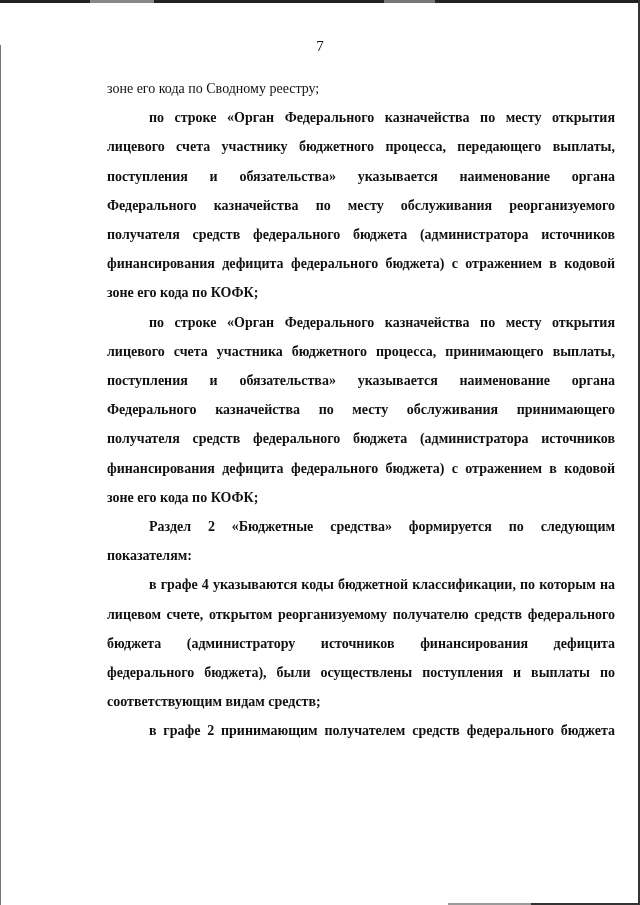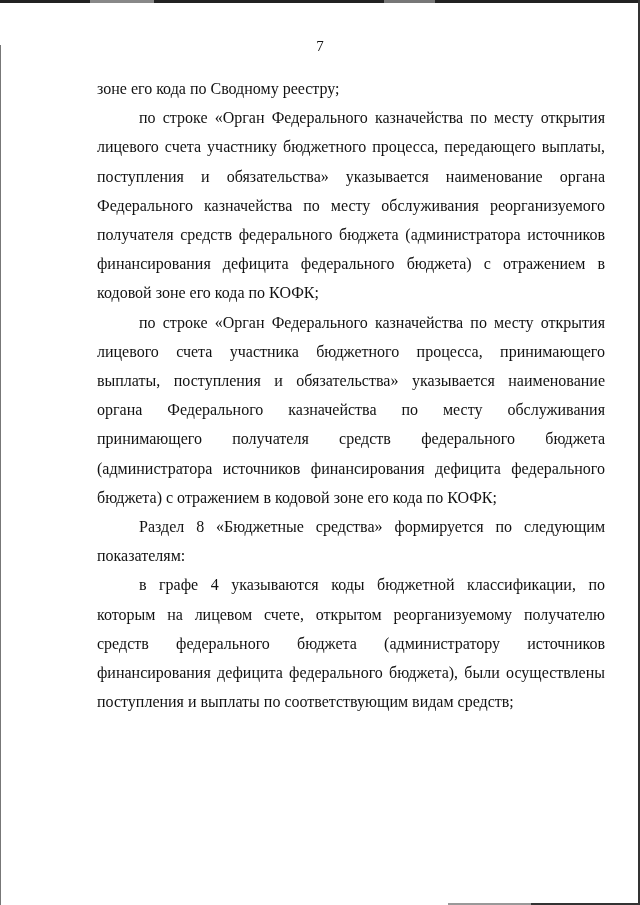--- a/index.html
+++ b/index.html
@@ -40,46 +40,48 @@
     }
     .page-number {
       position: absolute;
       top: 38px;
       left: 0; width: 640px;
       text-align: center;
       font-size: 15px;
     }
     .body-text {
       position: absolute;
-      left: 97px;
+      left: 107px;
       top: 74px;
       width: 508px;
-      font-size: 16px;
+      font-size: 14px;
       line-height: 29.2px;
     }
     .para {
       margin: 0;
       text-align: justify;
       text-align-last: left;
     }
     .para.indent {
       text-indent: 42px;
+      font-weight: bold;
     }
   </style>
 </head>
 <body>
 
 <div class="page">
   <div class="edge-top"></div>
   <div class="edge-right"></div>
   <div class="edge-bottom"></div>
   <div class="edge-left"></div>
 
   <div class="page-number">7</div>
 
   <div class="body-text">
     <p class="para">зоне его кода по Сводному реестру;</p>
     <p class="para indent">по строке «Орган Федерального казначейства по месту открытия лицевого счета участнику бюджетного процесса, передающего выплаты, поступления и обязательства» указывается наименование органа Федерального казначейства по месту обслуживания реорганизуемого получателя средств федерального бюджета (администратора источников финансирования дефицита федерального бюджета) с отражением в кодовой зоне его кода по КОФК;</p>
     <p class="para indent">по строке «Орган Федерального казначейства по месту открытия лицевого счета участника бюджетного процесса, принимающего выплаты, поступления и обязательства» указывается наименование органа Федерального казначейства по месту обслуживания принимающего получателя средств федерального бюджета (администратора источников финансирования дефицита федерального бюджета) с отражением в кодовой зоне его кода по КОФК;</p>
-    <p class="para indent">Раздел 8 «Бюджетные средства» формируется по следующим показателям:</p>
+    <p class="para indent">Раздел 2 «Бюджетные средства» формируется по следующим показателям:</p>
     <p class="para indent">в графе 4 указываются коды бюджетной классификации, по которым на лицевом счете, открытом реорганизуемому получателю средств федерального бюджета (администратору источников финансирования дефицита федерального бюджета), были осуществлены поступления и выплаты по соответствующим видам средств;</p>
+    <p class="para indent" style="text-align-last: justify;">в графе 2 принимающим получателем средств федерального бюджета</p>
   </div>
 </div>
 
 </body></html>

